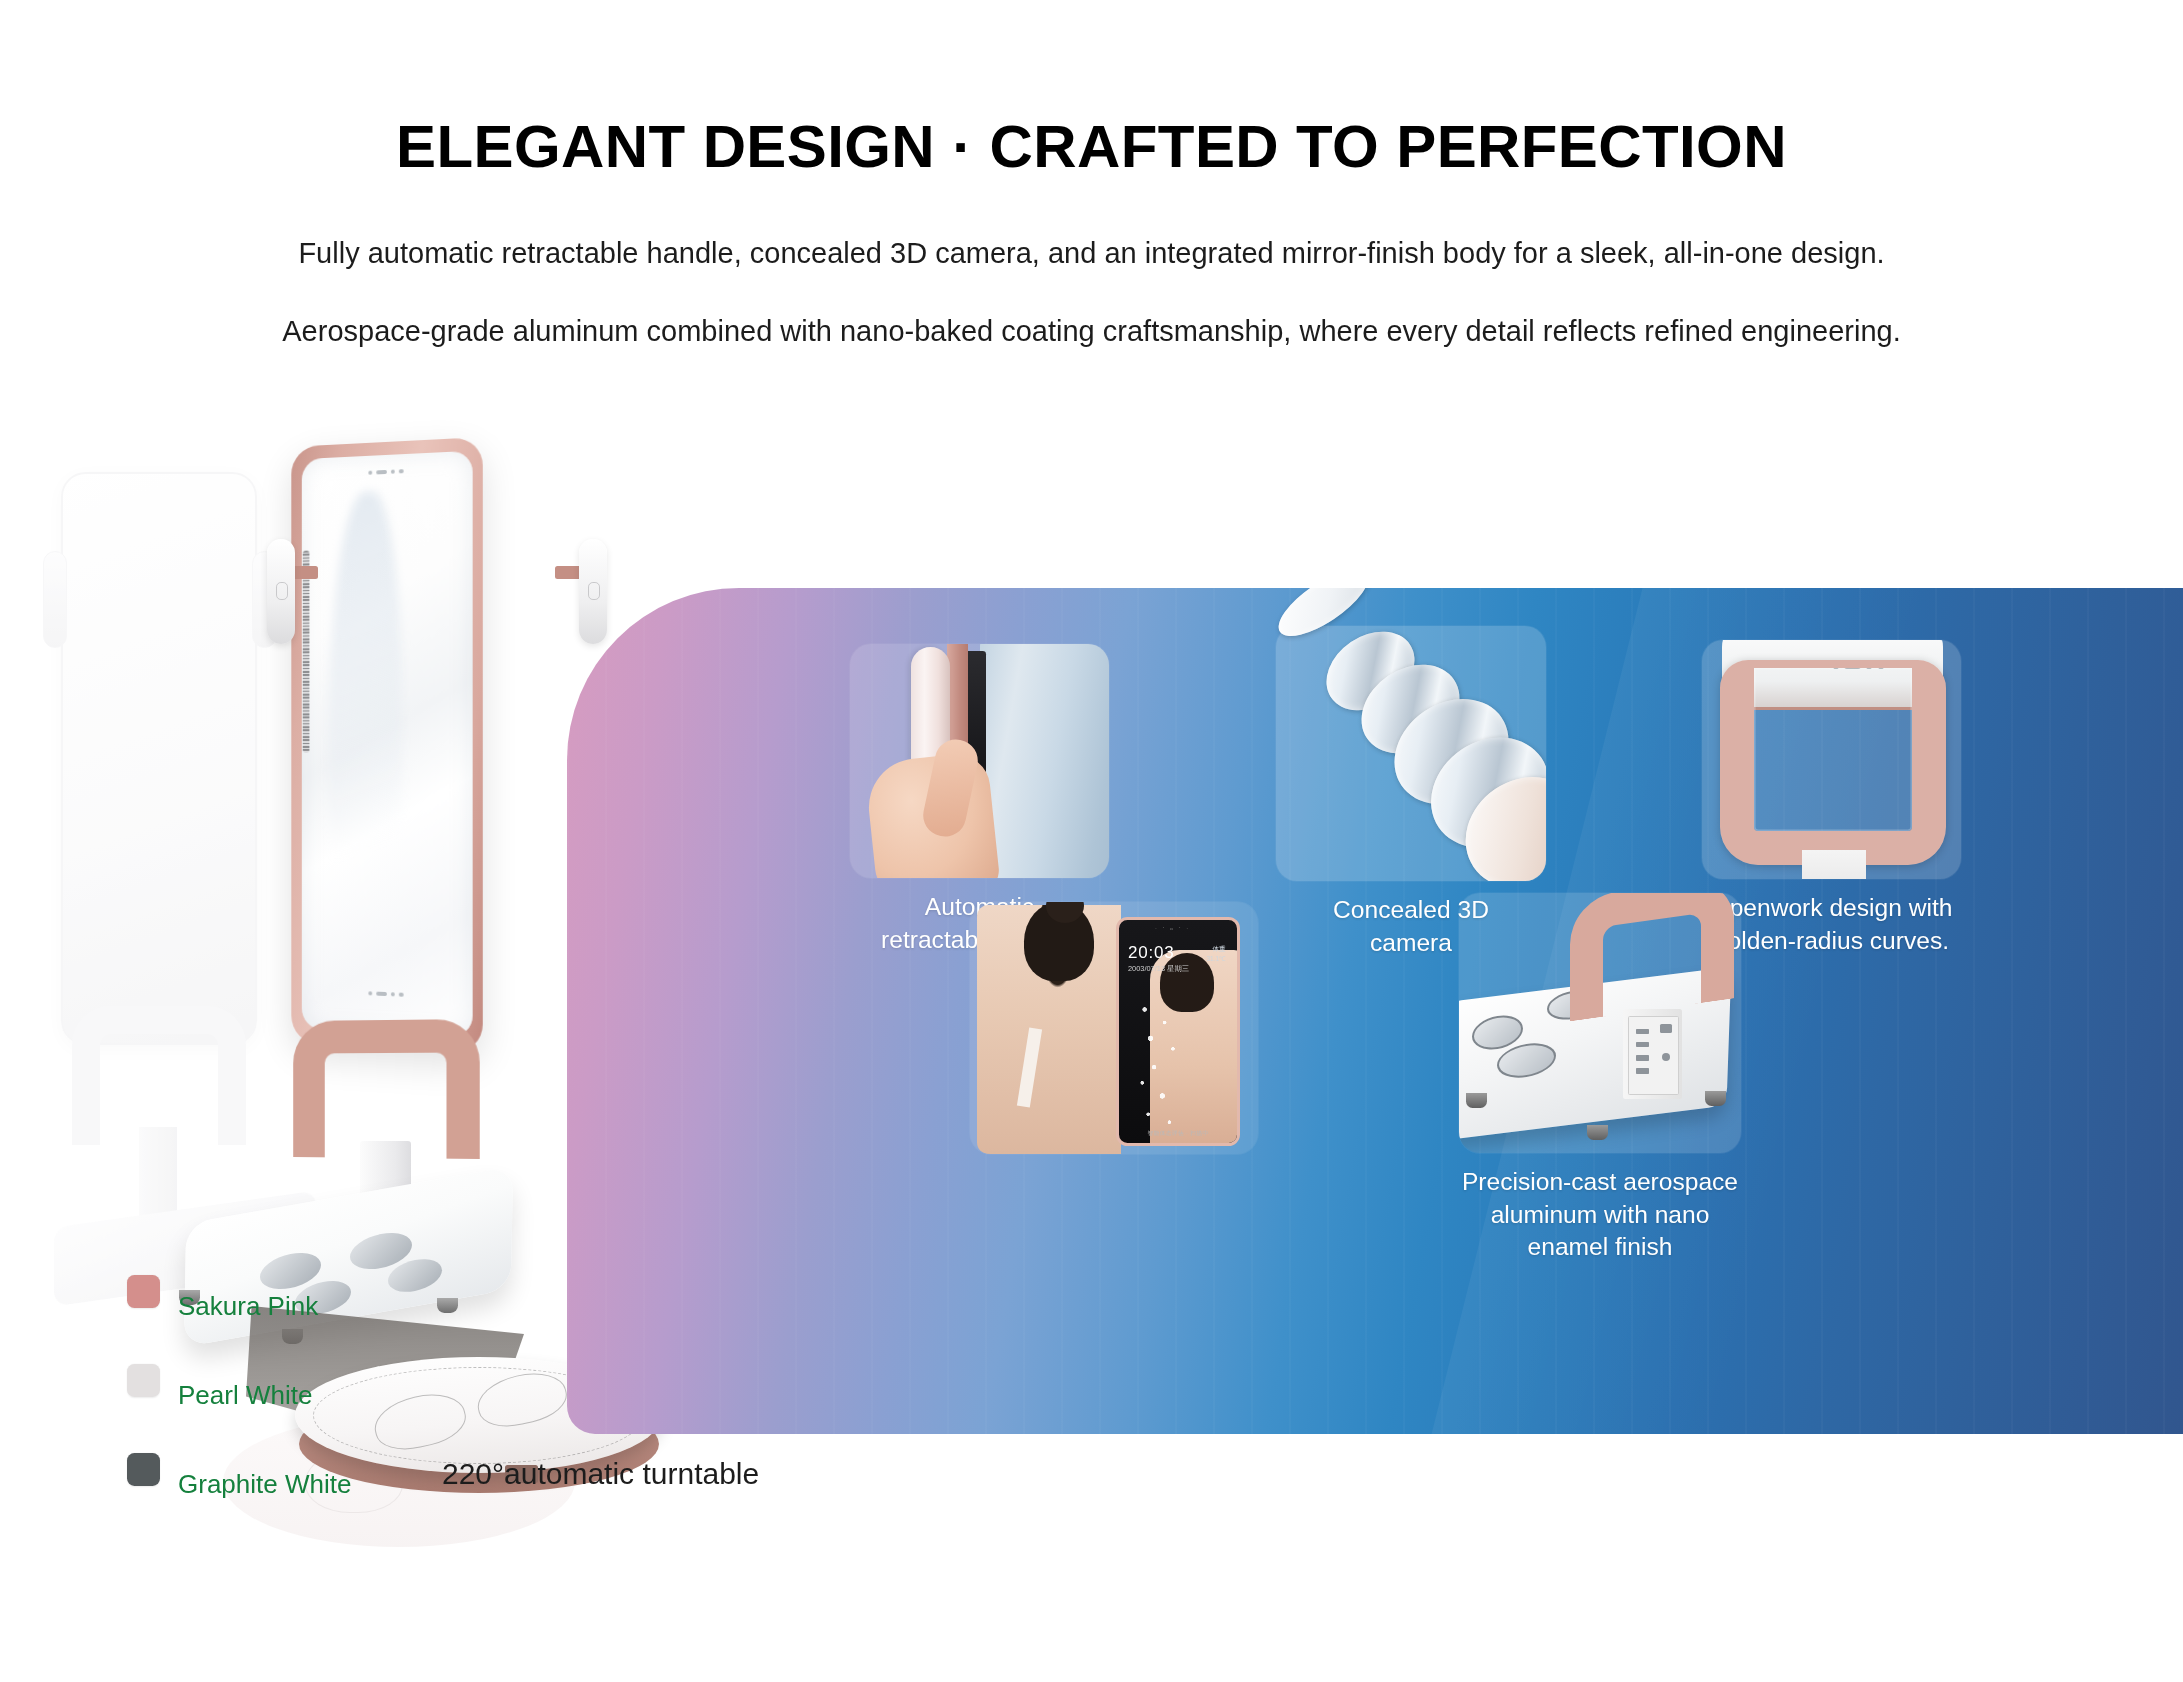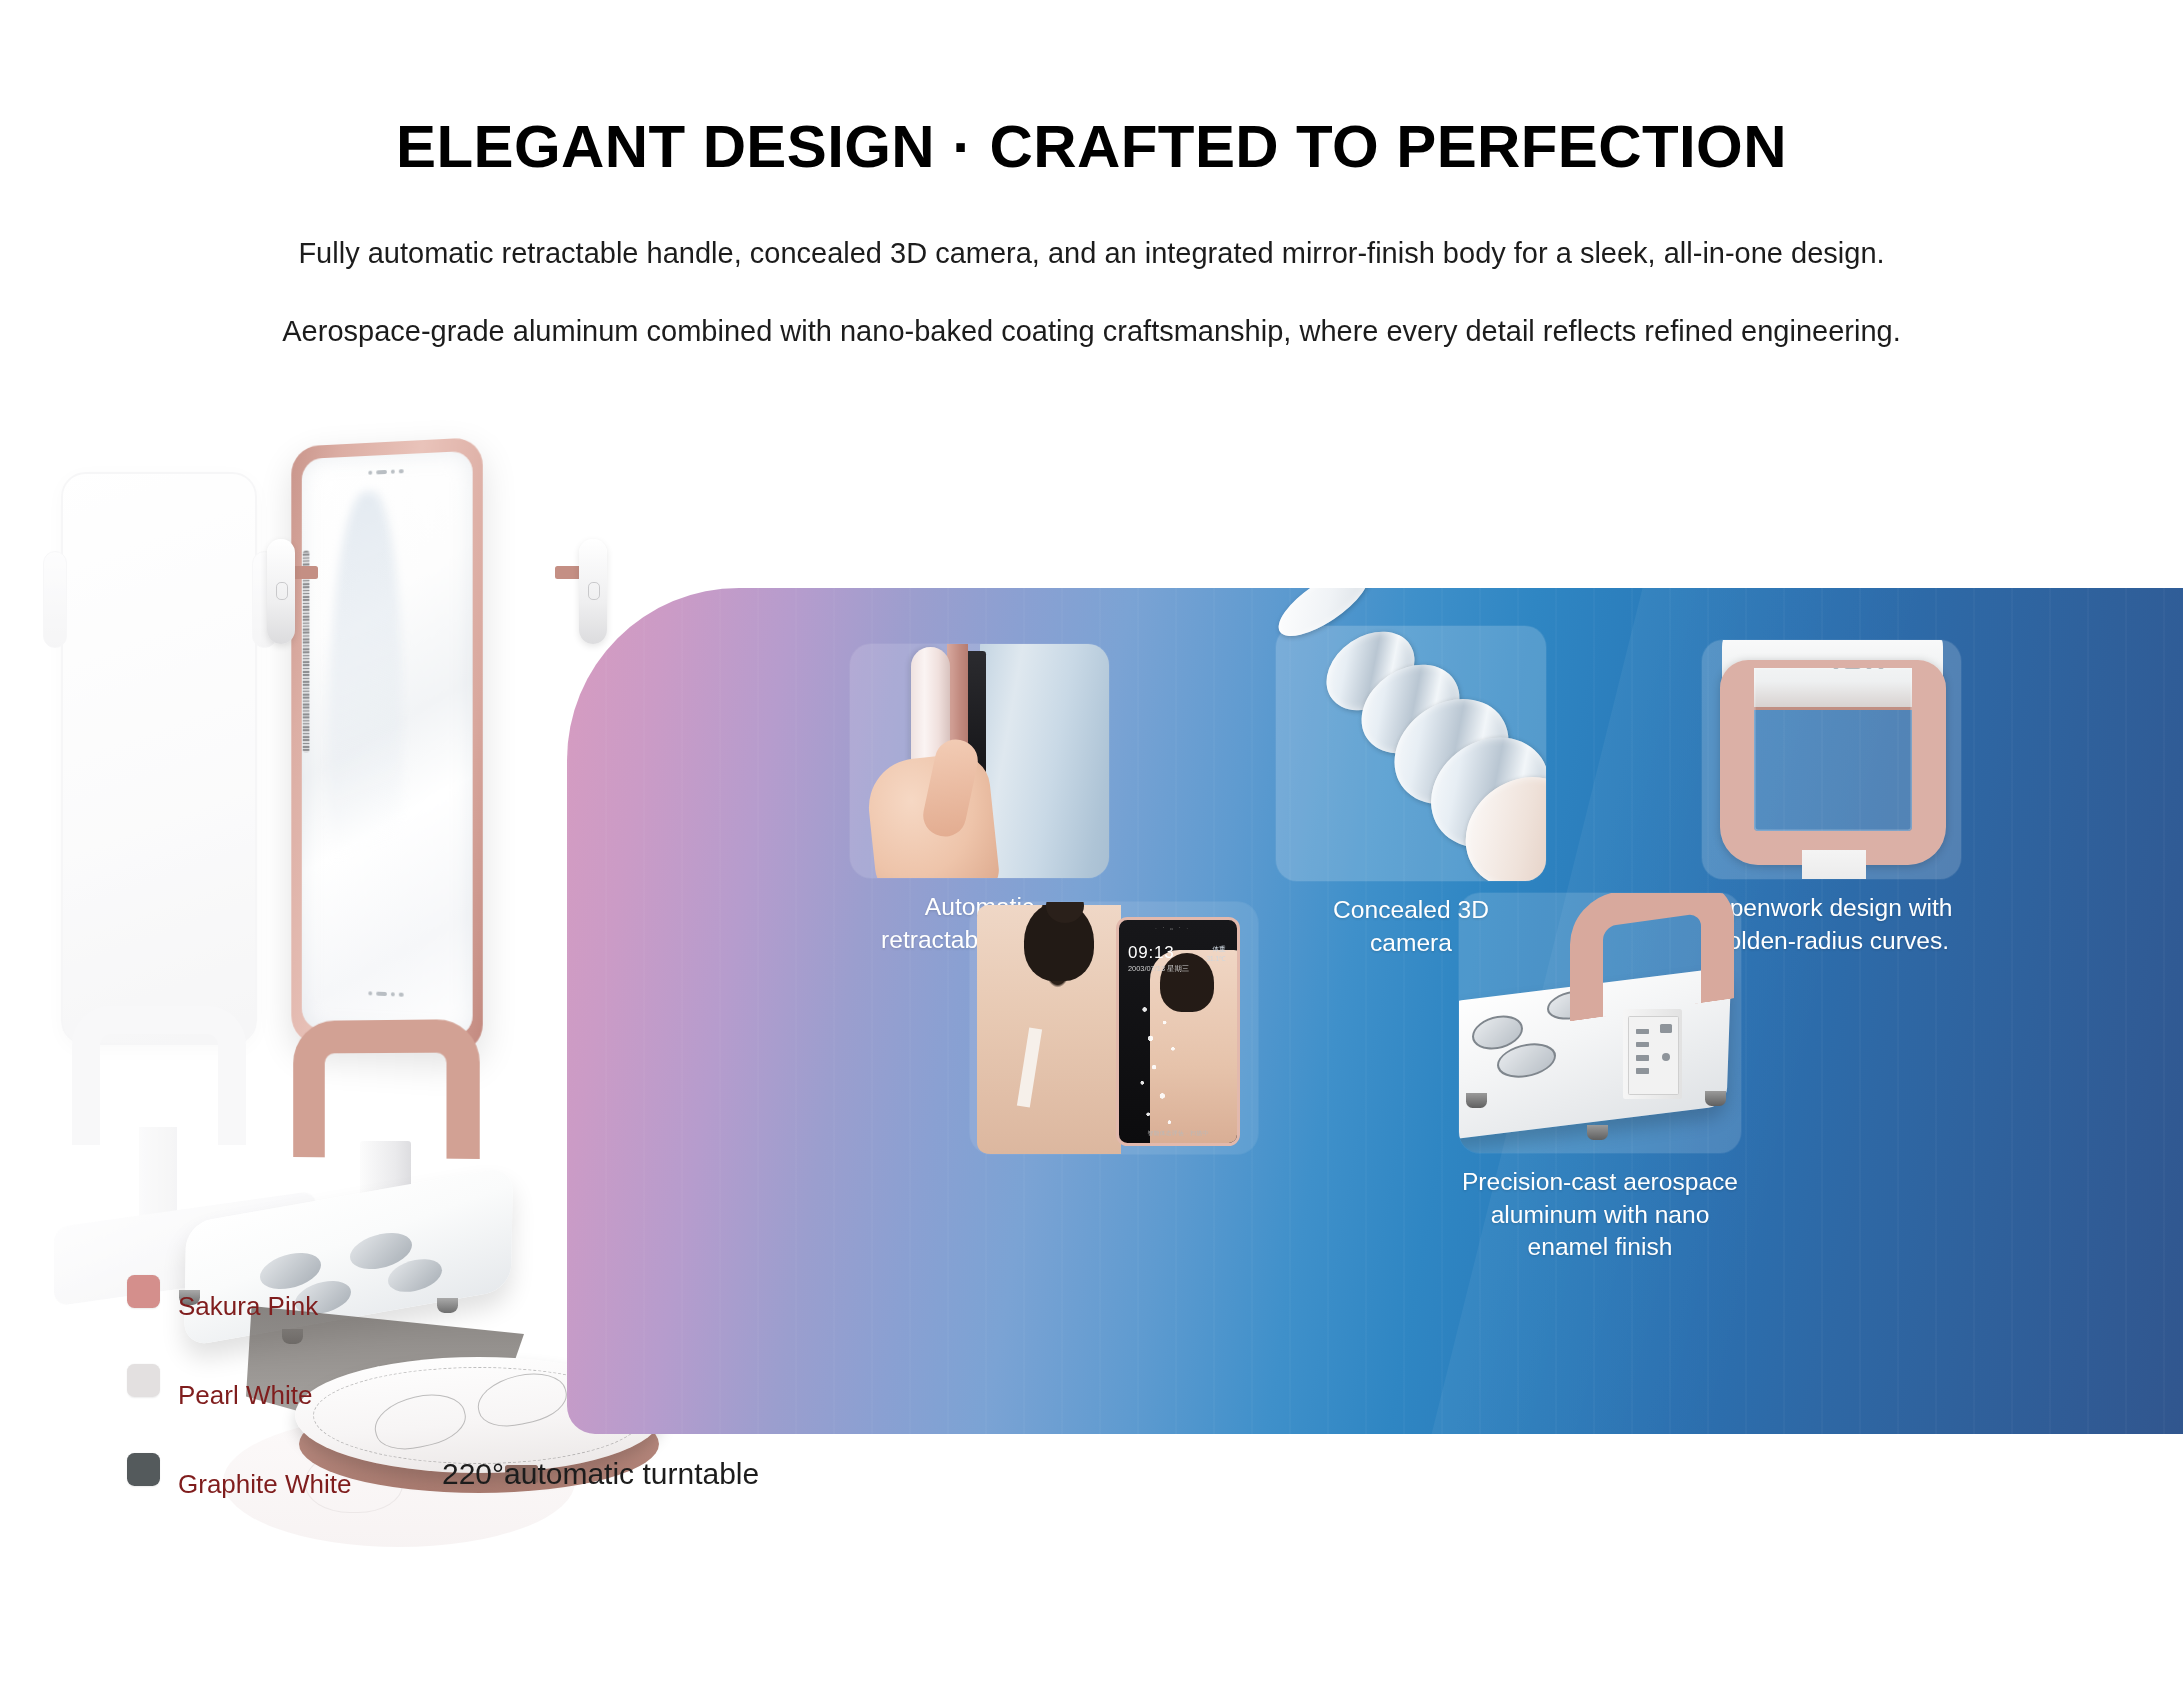--- a/index.html
+++ b/index.html
@@ -549,21 +549,21 @@
     position: absolute;
     left: 127px; top: 1261px;
     display: flex; flex-direction: column;
     gap: 28px;
   }
   .legend-row { display: flex; align-items: center; gap: 18px; }
   .swatch {
     width: 33px; height: 33px; border-radius: 7.4px;
     box-shadow: 0 0.8px 1.6px rgba(0,0,0,0.08);
   }
-  .legend-label { font-size: 26px; color: #7f1d1d; white-space: nowrap; margin-top: 30px; }
+  .legend-label { font-size: 26px; color: #15803d; white-space: nowrap; margin-top: 30px; }
 </style>
 </head>
 <body>
 
 <div class="page">
 
   <div class="header">
     <div class="page-title">ELEGANT DESIGN · CRAFTED TO PERFECTION</div>
     <div class="subtitle-block">
       <div class="para">Fully automatic retractable handle, concealed 3D camera, and an integrated mirror-finish body for a sleek, all-in-one design.</div>
@@ -704,21 +704,21 @@
           <div class="person-hair"></div>
           <div class="person-bun"></div>
           <div class="person-strap"></div>
         </div>
         <div class="phone">
           <div class="phone-topbar">· ᛫ ▭ ᛫ ·</div>
           <div class="phone-body">
             <div class="phone-hair2"></div>
           </div>
           <div class="phone-particles"></div>
-          <div class="phone-time">09:13</div>
+          <div class="phone-time">20:03</div>
           <div class="phone-date">2003/07/13  星期三</div>
           <div class="phone-meta" style="white-space:pre-line">体重
 31.1℃</div>
           <div class="phone-caption">智能体态评估 · 扫描中</div>
         </div>
       </div>
     </div>
 
     <div class="feature f-base">
       <div class="thumb">

